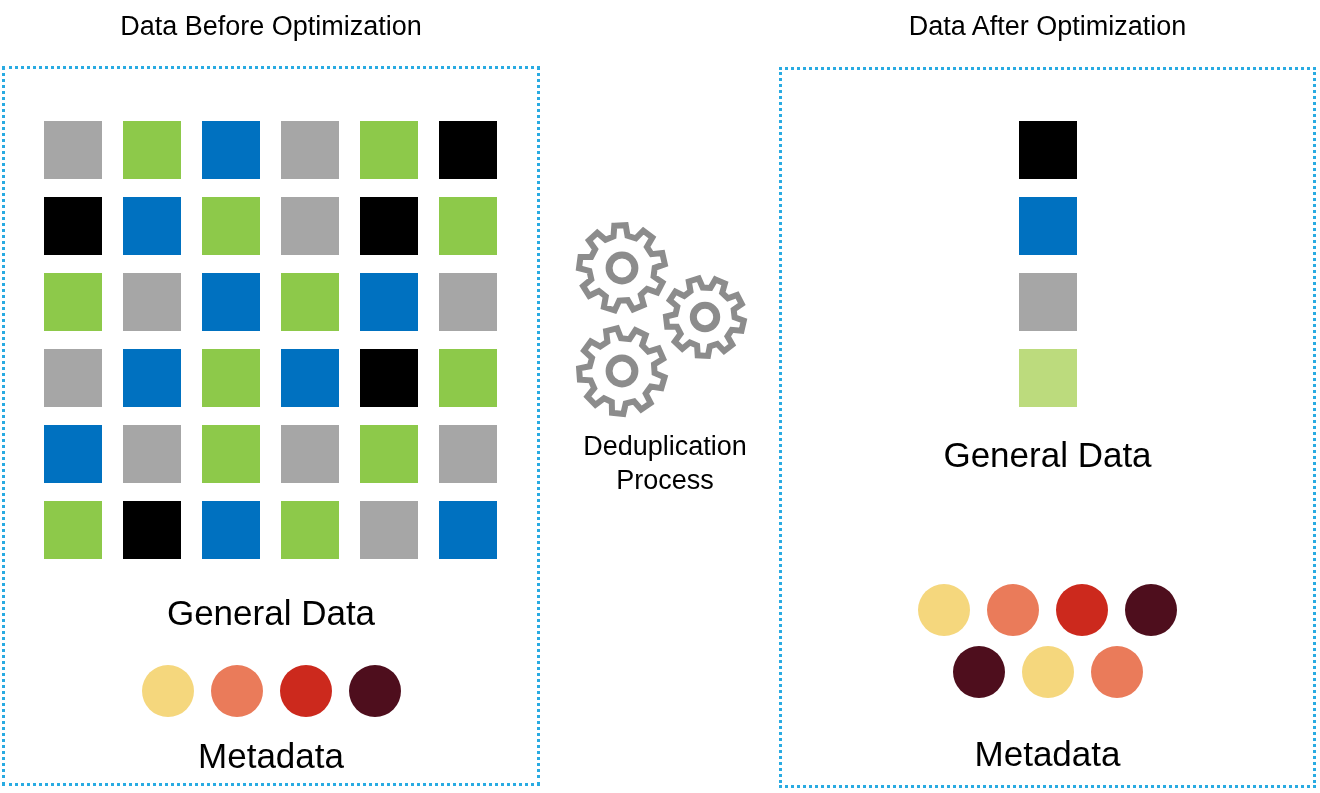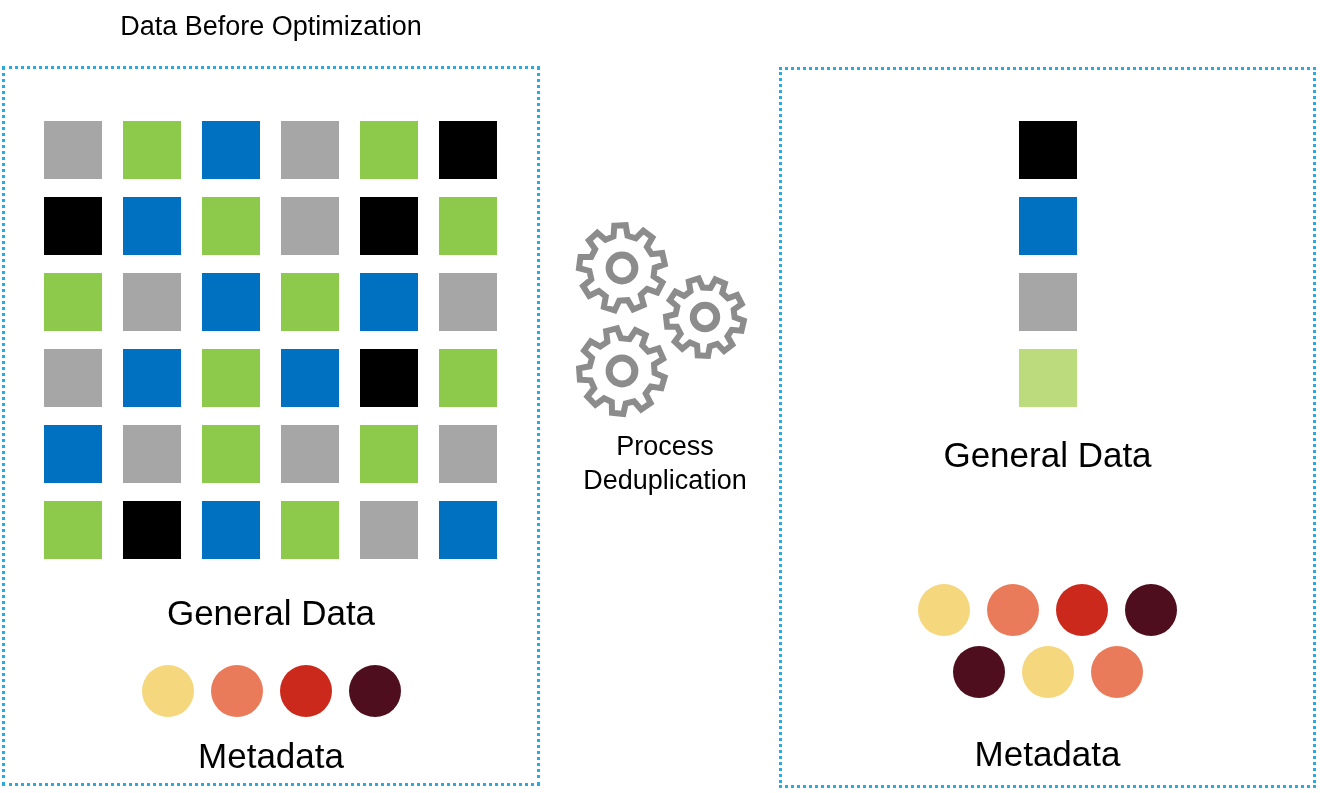--- a/index.html
+++ b/index.html
@@ -75,20 +75,21 @@
     text-align: center;
     color: #000;
   }
 </style>
 </head>
 <body>
 
 <div id="canvas">
 
   <div class="panel-title" style="left:2px; width:538px;">Data Before Optimization</div>
+  <div class="panel-title" style="left:779px; width:537px;">Data After Optimization</div>
 
   <div id="before-box" class="dotted-box"></div>
 
   <div class="block-grid">
       <div class="cell" style="background: rgb(166, 166, 166);"></div>
       <div class="cell" style="background: rgb(141, 201, 74);"></div>
       <div class="cell" style="background: rgb(0, 113, 192);"></div>
       <div class="cell" style="background: rgb(166, 166, 166);"></div>
       <div class="cell" style="background: rgb(141, 201, 74);"></div>
       <div class="cell" style="background: rgb(0, 0, 0);"></div>
@@ -138,22 +139,22 @@
   <svg id="gears-svg" width="200" height="205" viewBox="0 0 200 205">
       <path d="M49.3,10.7L60.7,10.2L62.5,20.8L70.8,23.4L78.3,15.7L87.4,22.6L81.9,31.9L86.6,39.2L97.3,38.1L99.8,49.2L89.7,52.8L88.6,61.4L97.5,67.5L92.3,77.6L82.1,73.9L75.8,79.7L78.7,90.1L68.2,94.5L62.8,85.2L54.2,85.6L49.7,95.4L38.9,92.0L40.8,81.4L33.9,76.1L24.2,80.8L18.1,71.2L26.3,64.3L24.4,55.9L14.0,53.2L15.5,41.9L26.2,42.0L30.2,34.3L23.9,25.5L32.3,17.8L40.5,24.8L48.5,21.4Z" fill="#ffffff" stroke="#8C8C8C" stroke-width="6" stroke-linejoin="miter"></path>
       <circle cx="57" cy="53" r="12.9" fill="#ffffff" stroke="#8C8C8C" stroke-width="7"></circle>
       <path d="M150.4,64.4L159.9,68.5L157.2,77.9L162.9,83.2L172.1,79.9L176.8,89.1L168.7,94.6L169.6,102.4L178.8,105.7L176.5,115.8L166.7,114.8L162.5,121.3L167.3,129.8L159.1,136.0L152.3,129.0L144.8,131.3L143.0,140.9L132.7,140.3L132.1,130.6L124.9,127.5L117.3,133.7L109.8,126.7L115.6,118.8L112.0,111.8L102.2,111.8L101.0,101.5L110.5,99.2L112.3,91.5L104.8,85.2L110.4,76.6L119.2,80.9L125.5,76.1L123.8,66.5L133.7,63.5L137.7,72.5L145.5,72.9Z" fill="#ffffff" stroke="#8C8C8C" stroke-width="6" stroke-linejoin="miter"></path>
       <circle cx="140" cy="102" r="11.7" fill="#ffffff" stroke="#8C8C8C" stroke-width="7"></circle>
       <path d="M41.1,116.1L52.1,113.3L56.0,123.3L64.6,124.2L70.5,115.2L80.7,120.1L77.2,130.3L83.3,136.5L93.6,133.4L98.2,143.8L89.0,149.4L89.6,158.0L99.6,162.2L96.4,173.1L85.8,171.5L80.7,178.5L85.6,188.1L76.2,194.5L69.1,186.4L60.7,188.5L58.3,199.0L47.0,197.8L46.8,187.0L39.0,183.3L30.4,189.8L22.4,181.6L29.2,173.2L25.7,165.3L14.9,164.7L14.1,153.4L24.7,151.3L27.0,143.0L19.1,135.6L25.8,126.4L35.2,131.6L42.4,126.8Z" fill="#ffffff" stroke="#8C8C8C" stroke-width="6" stroke-linejoin="miter"></path>
       <circle cx="57" cy="156" r="12.9" fill="#ffffff" stroke="#8C8C8C" stroke-width="7"></circle>
     </svg>
 
   <div id="process-label">
+    <div>Deduplication</div>
     <div>Process</div>
-    <div>Deduplication</div>
   </div>
 
   <div id="after-box" class="dotted-box"></div>
 
   <div id="after-stack">
       <div class="cell" style="background: rgb(0, 0, 0);"></div>
       <div class="cell" style="background: rgb(0, 113, 192);"></div>
       <div class="cell" style="background: rgb(166, 166, 166);"></div>
       <div class="cell" style="background: rgb(188, 219, 125);"></div>
     </div>

